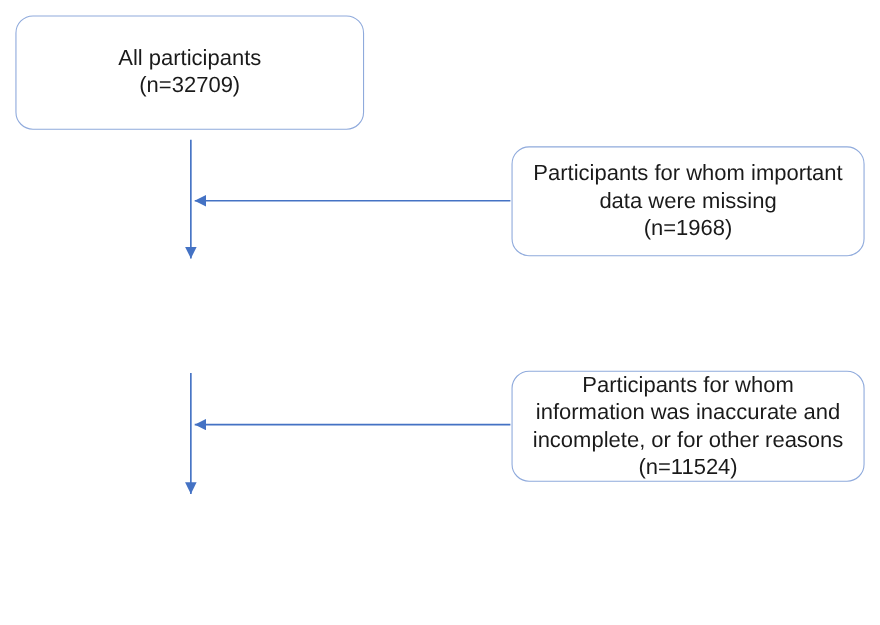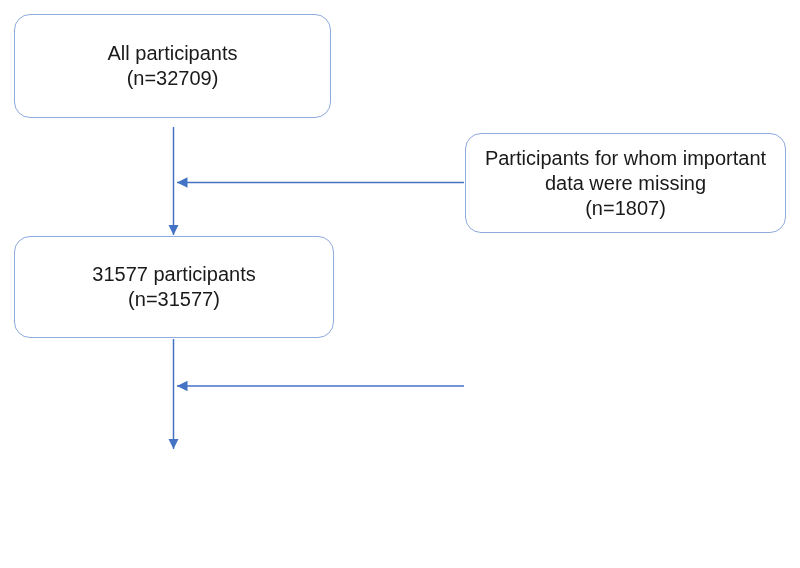--- a/index.html
+++ b/index.html
@@ -67,23 +67,25 @@
   </svg>
 
   <div class="flow-box box-all">
     <div class="box-text">All participants
 (n=32709)</div>
   </div>
 
   <div class="flow-box box-excl1">
     <div class="box-text">Participants for whom important
 data were missing
-(n=1807)</div>
+(n=1968)</div>
   </div>
 
-  <div class="flow-box box-mid">
-    <div class="box-text">31577 participants
-(n=31577)</div>
+
+  <div class="flow-box box-excl2">
+    <div class="box-text">Participants for whom
+information was inaccurate and
+incomplete, or for other reasons
+(n=11524)</div>
   </div>
-
 
 
 </div>
 
 </body></html>

